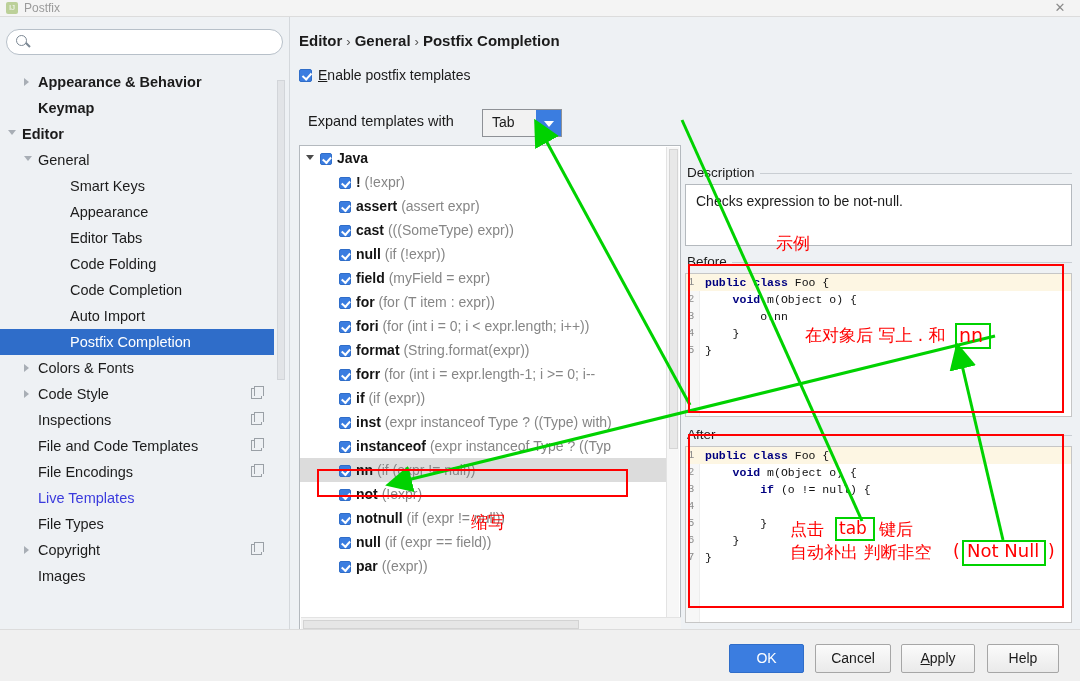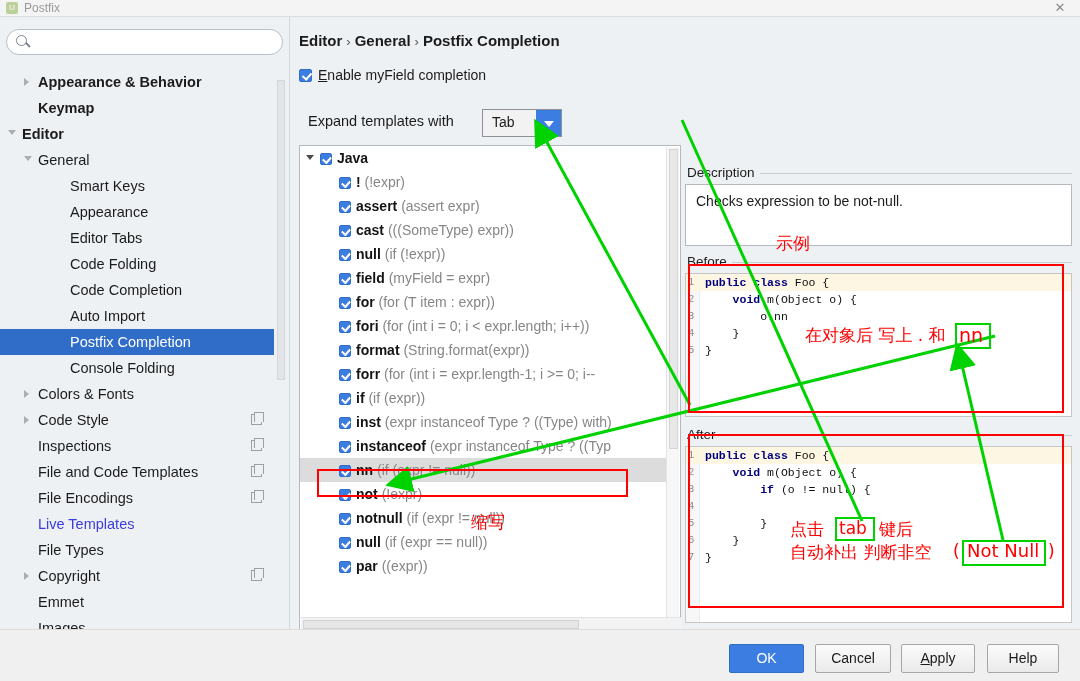--- a/index.html
+++ b/index.html
@@ -267,23 +267,20 @@
         <div class="trow">
           <span class="lbl" style="left: 70px;">Code Completion</span>
         </div>
         <div class="trow">
           <span class="lbl" style="left: 70px;">Auto Import</span>
         </div>
         <div class="trow sel">
           <span class="lbl" style="left: 70px;">Postfix Completion</span>
         </div>
         <div class="trow">
-          <span class="lbl" style="left: 70px;">Console Folding</span>
-        </div>
-        <div class="trow">
           <span class="tri closed" style="left: 24px;"></span>
           <span class="lbl" style="left: 38px;">Colors &amp; Fonts</span>
         </div>
         <div class="trow">
           <span class="tri closed" style="left: 24px;"></span>
           <span class="lbl" style="left: 38px;">Code Style</span>
           <span class="copyico" style="left: 251px;"></span>
         </div>
         <div class="trow">
           <span class="lbl" style="left: 38px;">Inspections</span>
@@ -302,41 +299,38 @@
         </div>
         <div class="trow">
           <span class="lbl" style="left: 38px;">File Types</span>
         </div>
         <div class="trow">
           <span class="tri closed" style="left: 24px;"></span>
           <span class="lbl" style="left: 38px;">Copyright</span>
           <span class="copyico" style="left: 251px;"></span>
         </div>
         <div class="trow">
-          <span class="lbl" style="left: 38px;">Emmet</span>
-        </div>
-        <div class="trow">
           <span class="lbl" style="left: 38px;">Images</span>
         </div>
       </div>
 
     <div class="lscroll">
       <div class="thumb"></div>
     </div>
   </div>
   <div class="vdiv"></div>
 
   <div class="rightpane">
 
     <div class="breadcrumb">
       <span>Editor</span><span class="sep">›</span><span>General</span><span class="sep">›</span><span>Postfix Completion</span>
     </div>
 
     <div class="cbline">
-      <span class="chk"></span><span class="cblabel"><span class="u">E</span><span>nable myField completion</span></span>
+      <span class="chk"></span><span class="cblabel"><span class="u">E</span><span>nable postfix templates</span></span>
     </div>
 
     <div class="expline">Expand templates with</div>
     <div class="combo">
       <span class="val">Tab</span>
       <span class="arrowbtn"></span>
     </div>
 
     <div class="tmplbox">
       <div class="tmpl-scroll" id="tmpl-list">
@@ -349,21 +343,21 @@
           <div class="trow2 child"><span class="mini"></span><span class="nm">for</span><span class="ex"> (for (T item : expr))</span></div>
           <div class="trow2 child"><span class="mini"></span><span class="nm">fori</span><span class="ex"> (for (int i = 0; i &lt; expr.length; i++))</span></div>
           <div class="trow2 child"><span class="mini"></span><span class="nm">format</span><span class="ex"> (String.format(expr))</span></div>
           <div class="trow2 child"><span class="mini"></span><span class="nm">forr</span><span class="ex"> (for (int i = expr.length-1; i &gt;= 0; i--</span></div>
           <div class="trow2 child"><span class="mini"></span><span class="nm">if</span><span class="ex"> (if (expr))</span></div>
           <div class="trow2 child"><span class="mini"></span><span class="nm">inst</span><span class="ex"> (expr instanceof Type ? ((Type) with)</span></div>
           <div class="trow2 child"><span class="mini"></span><span class="nm">instanceof</span><span class="ex"> (expr instanceof Type ? ((Typ</span></div>
           <div class="trow2 child selrow"><span class="mini"></span><span class="nm">nn</span><span class="ex"> (if (expr != null))</span></div>
           <div class="trow2 child"><span class="mini"></span><span class="nm">not</span><span class="ex"> (!expr)</span></div>
           <div class="trow2 child"><span class="mini"></span><span class="nm">notnull</span><span class="ex"> (if (expr != null))</span></div>
-          <div class="trow2 child"><span class="mini"></span><span class="nm">null</span><span class="ex"> (if (expr == null))</span></div>
+          <div class="trow2 child"><span class="mini"></span><span class="nm">null</span><span class="ex"> (if (expr == field))</span></div>
           <div class="trow2 child"><span class="mini"></span><span class="nm">par</span><span class="ex"> ((expr))</span></div>
         </div>
       <div class="tmpl-vscroll">
         <div class="thumb"></div>
       </div>
       <div class="tmpl-hscroll">
         <div class="thumb"></div>
       </div>
     </div>
 

